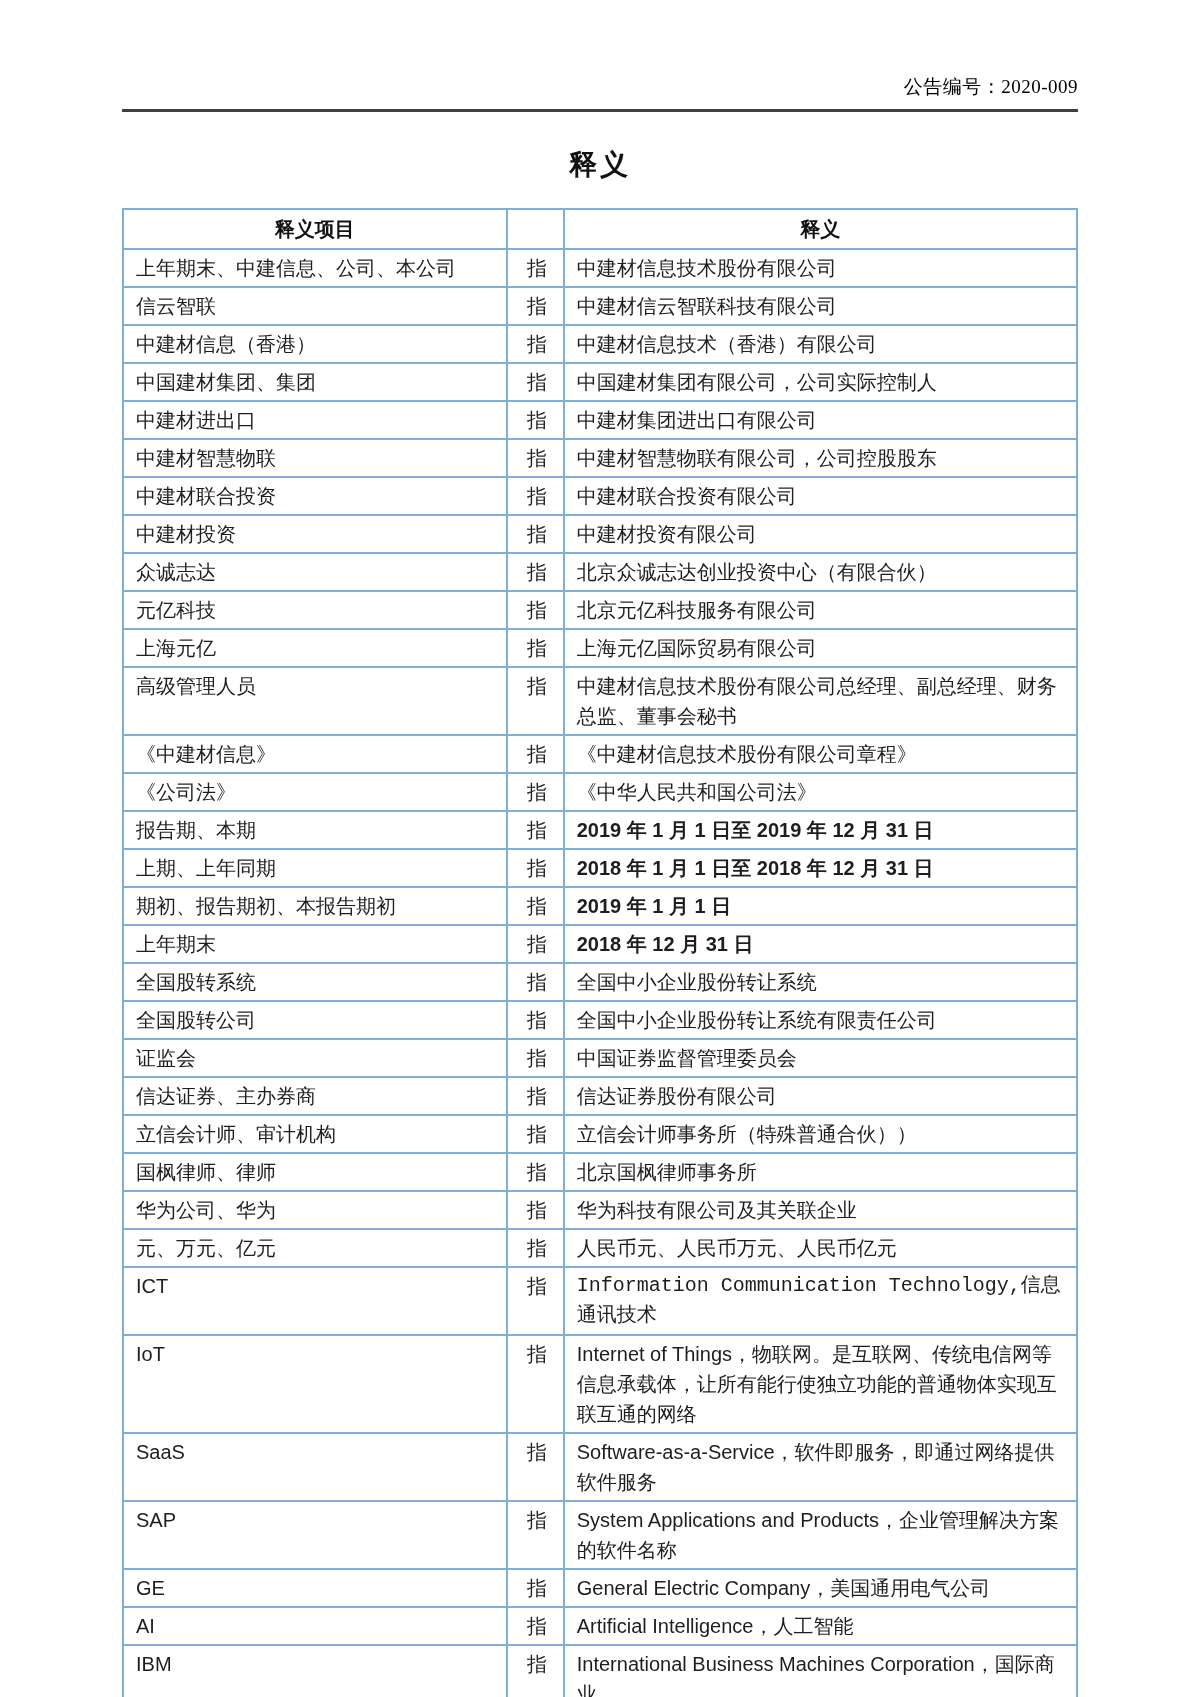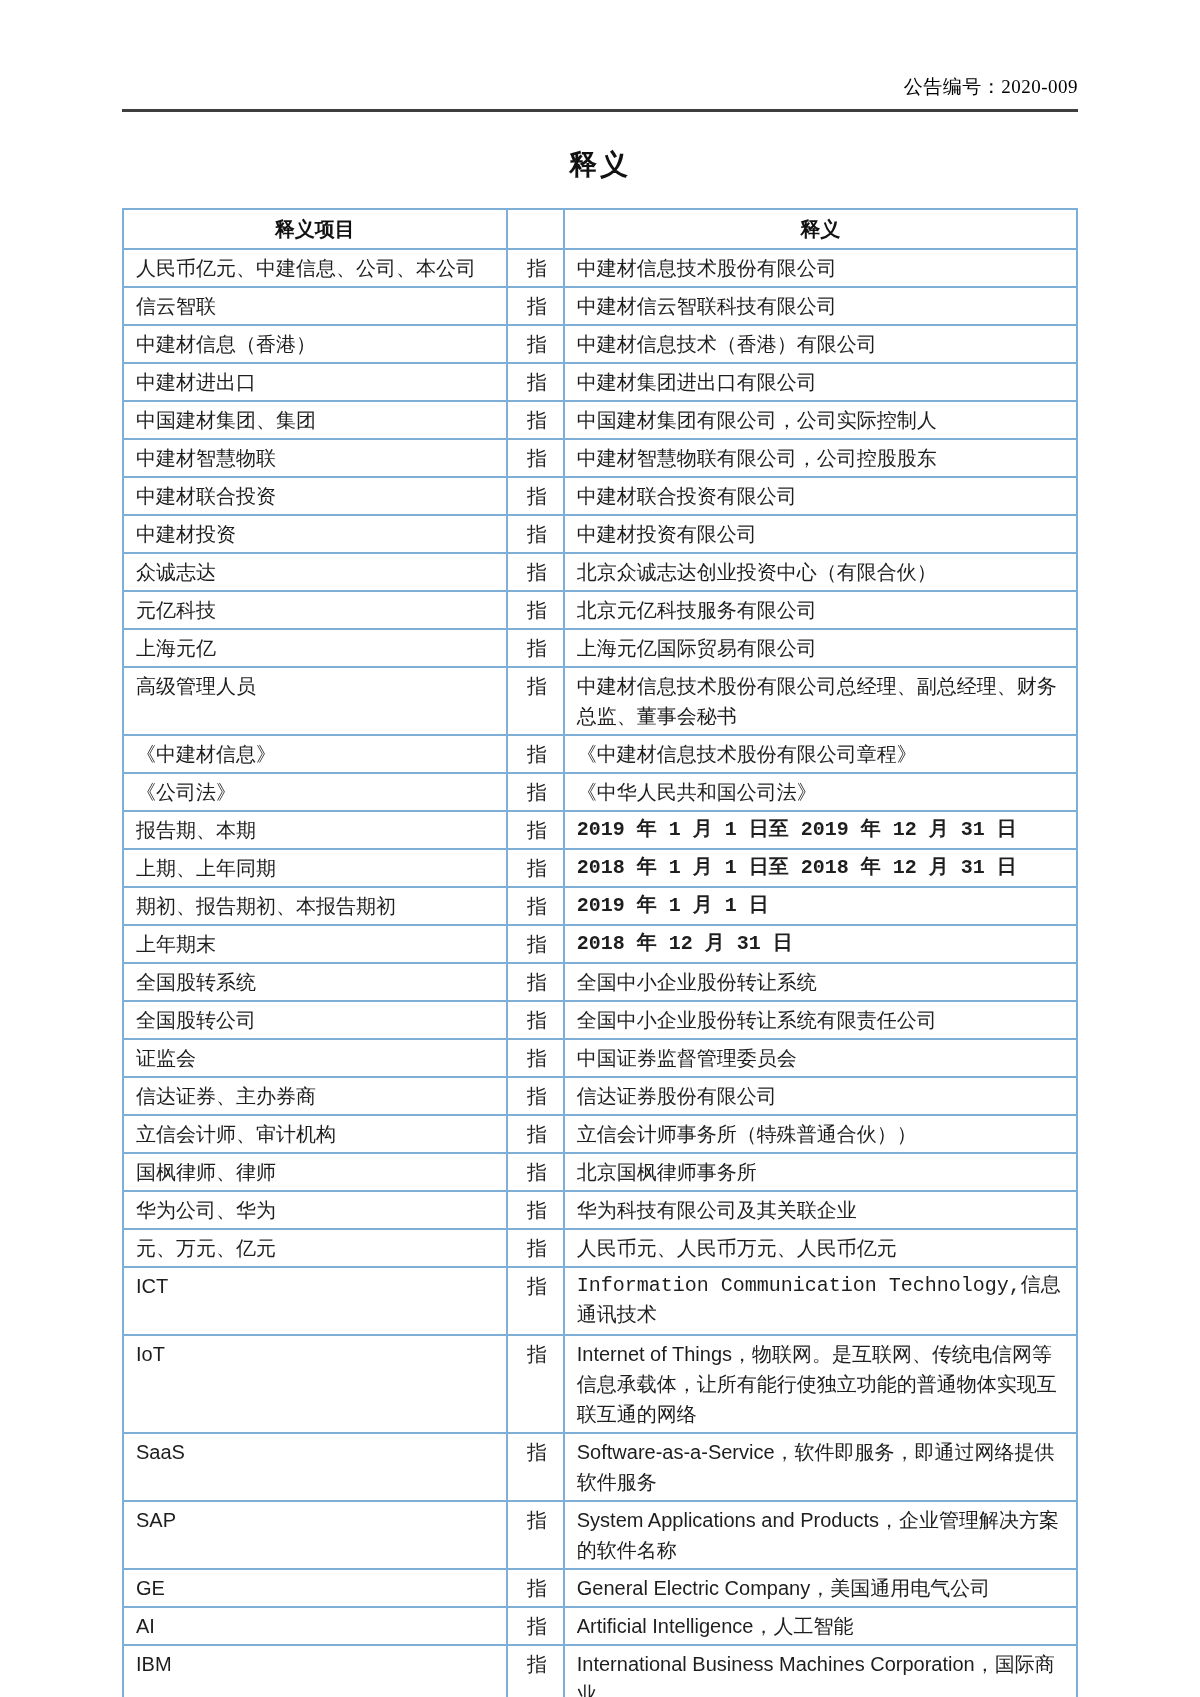--- a/index.html
+++ b/index.html
@@ -65,21 +65,21 @@
   .latin {
     font-family: "Liberation Sans", "DejaVu Sans", sans-serif;
     font-size: 18.5px;
     border-radius: 20px;
   }
   .mono {
     font-family: Liberation Mono, monospace;
     font-size: 17.5px;
   }
   .dates {
-    font-family: Liberation Mono, monospace;
+    font-family: Liberation Sans, sans-serif;
     font-weight: 600;
     font-size: 18.5px;
   }
 </style>
 </head>
 <body>
 
 <div class="content">
 
   <div class="doc-number">公告编号：2020-009</div>
@@ -97,43 +97,43 @@
     <thead>
       <tr>
         <th>释义项目</th>
         <th></th>
         <th>释义</th>
       </tr>
     </thead>
     <tbody>
 
     <tr>
-          <td>人民币亿元、中建信息、公司、本公司</td>
+          <td>上年期末、中建信息、公司、本公司</td>
           <td class="indicator">指</td>
           <td>中建材信息技术股份有限公司</td>
         </tr>
         <tr>
           <td>信云智联</td>
           <td class="indicator">指</td>
           <td>中建材信云智联科技有限公司</td>
         </tr>
         <tr>
           <td>中建材信息（香港）</td>
           <td class="indicator">指</td>
           <td>中建材信息技术（香港）有限公司</td>
         </tr>
         <tr>
+          <td>中国建材集团、集团</td>
+          <td class="indicator">指</td>
+          <td>中国建材集团有限公司，公司实际控制人</td>
+        </tr>
+        <tr>
           <td>中建材进出口</td>
           <td class="indicator">指</td>
           <td>中建材集团进出口有限公司</td>
-        </tr>
-        <tr>
-          <td>中国建材集团、集团</td>
-          <td class="indicator">指</td>
-          <td>中国建材集团有限公司，公司实际控制人</td>
         </tr>
         <tr>
           <td>中建材智慧物联</td>
           <td class="indicator">指</td>
           <td>中建材智慧物联有限公司，公司控股股东</td>
         </tr>
         <tr>
           <td>中建材联合投资</td>
           <td class="indicator">指</td>
           <td>中建材联合投资有限公司</td>

